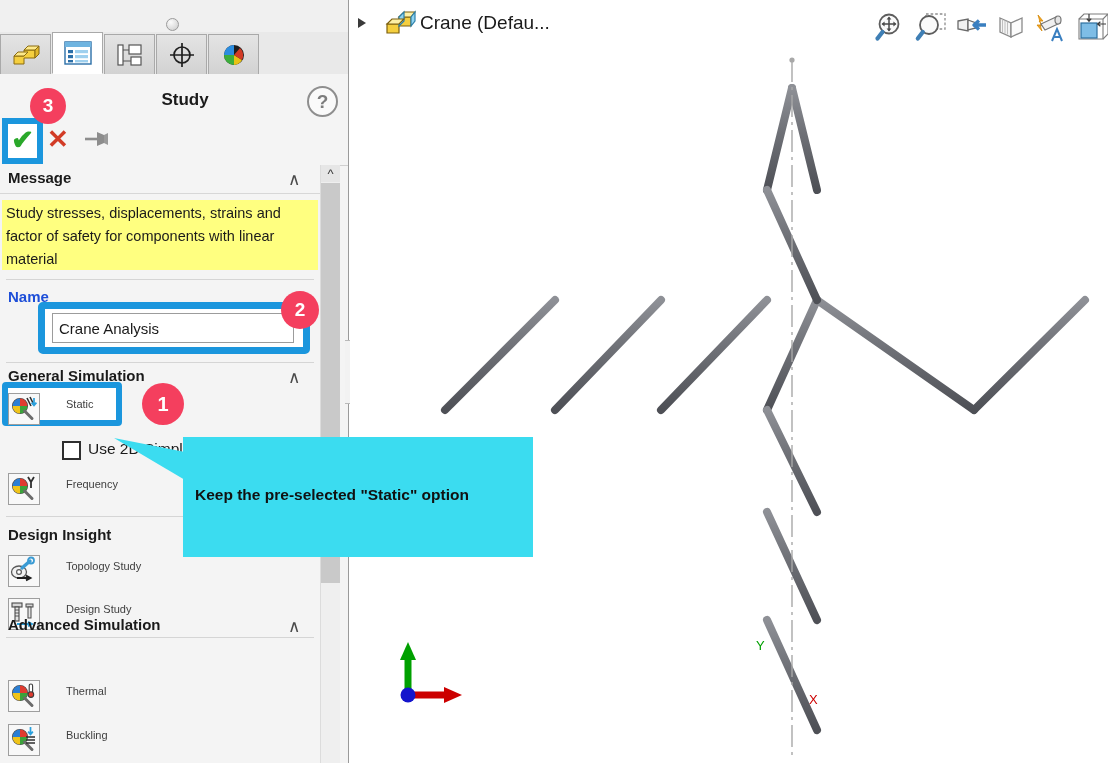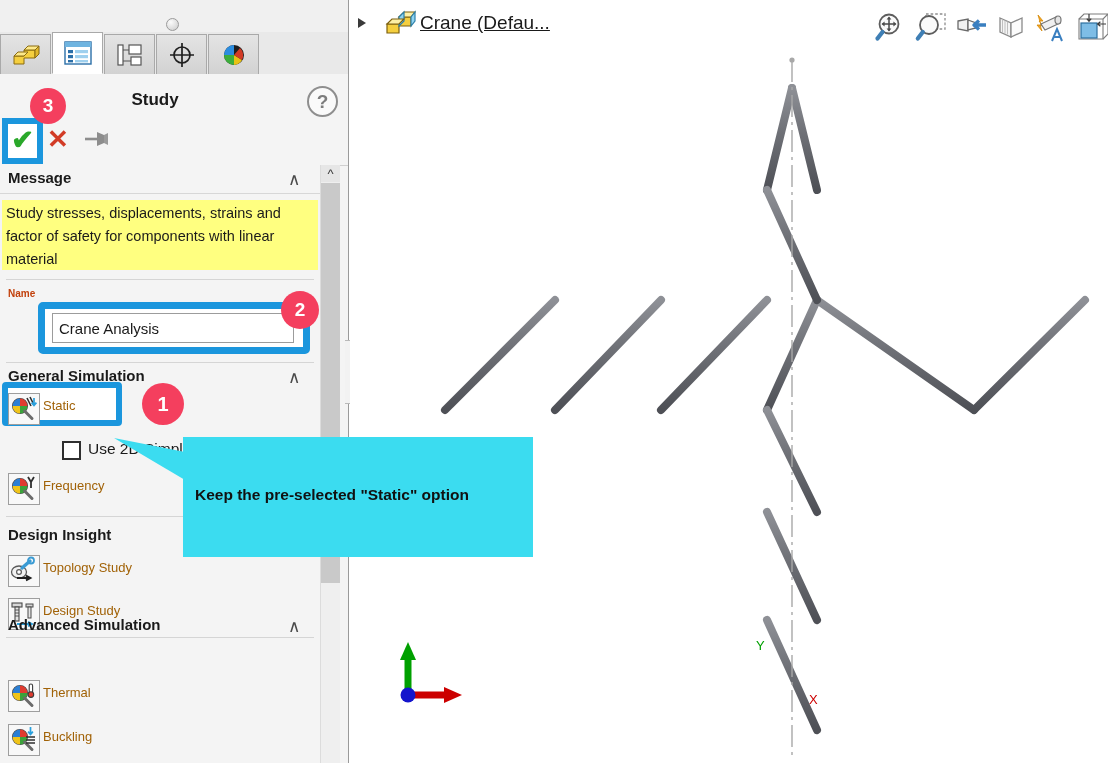--- a/index.html
+++ b/index.html
@@ -45,21 +45,21 @@
     background:#ffffff;
     border-bottom:1px solid #ffffff;
     height:42px;
   }
   #panel-title-row{
     position:absolute;left:0;top:74px;width:348px;height:48px;
     background:#f4f4f4;
   }
   #panel-title{
     position:absolute;left:0;top:90px;width:310px;
-    text-align:center;font-weight:bold;font-size:17px;color:#1a1a1a;
+    text-align:center;font-weight:bold;font-size:17px;color:#1a1a1a;padding-left:30px;
   }
   #help-btn{
     position:absolute;left:307px;top:86px;width:31px;height:31px;
     border-radius:50%;border:2px solid #8e8e8e;background:#fafafa;
     color:#7d7d7d;font-size:19px;font-weight:bold;
     display:flex;align-items:center;justify-content:center;
     box-sizing:border-box;
   }
   #action-row{
     position:absolute;left:0;top:120px;width:348px;height:45px;
@@ -95,42 +95,42 @@
     position:absolute;right:12px;top:4px;width:20px;height:18px;
     color:#4a4a4a;font-size:17px;
   }
   #msg-box{
     position:absolute;left:2px;top:200px;width:316px;height:70px;
     background:#ffff80;
     font-size:14.5px;color:#1a1a1a;line-height:23px;
     padding:2px 2px 0 4px;box-sizing:border-box;
   }
   #name-lbl{
-    position:absolute;left:8px;top:288px;font-weight:bold;font-size:10px;color:#c2410c;
+    position:absolute;left:8px;top:288px;font-weight:bold;font-size:15px;color:#1d4ed8;
   }
   #name-hl{
     position:absolute;left:38px;top:302px;width:272px;height:52px;
     border:7px solid #1b96dd;border-radius:5px;background:#ffffff;box-sizing:border-box;
   }
   #name-input{
     position:absolute;left:52px;top:313px;width:242px;height:30px;
     border:1px solid #9c9c9c;background:#ffffff;
     font-family:"Liberation Sans", sans-serif;font-size:15px;color:#1a1a1a;
     padding:0 6px;box-sizing:border-box;outline:none;
   }
   
   .row{
     position:absolute;left:0;width:320px;height:47px;
   }
   .row .ico{
     position:absolute;left:8px;top:8px;width:32px;height:32px;
     border:1px solid #9e9e9e;background:#f8f8f8;box-sizing:border-box;
   }
   .row .txt{
-    position:absolute;left:43px;top:13px;font-size:13px;color:#a16207;
+    position:absolute;left:66px;top:13px;font-size:11px;color:#404040;
   }
   #static-hl{
     position:absolute;left:2px;top:382px;width:120px;height:44px;
     border:6px solid #1b96dd;border-radius:4px;background:#ffffff;box-sizing:border-box;
   }
   #chk2d{
     position:absolute;left:62px;top:441px;width:19px;height:19px;
     border:2px solid #2f2f2f;background:#ffffff;box-sizing:border-box;
   }
   #chk2d-lbl{position:absolute;left:88px;top:440px;font-size:15.5px;color:#1a1a1a;}
@@ -160,21 +160,21 @@
   }
   
   #graphics{
     position:absolute;left:350px;top:0;width:762px;height:763px;background:#ffffff;
   }
   #tree-arrow{
     position:absolute;left:8px;top:18px;width:0;height:0;
     border-left:8px solid #3a3a3a;border-top:5px solid transparent;border-bottom:5px solid transparent;
   }
   #doc-title{
-    position:absolute;left:70px;top:12px;font-size:19px;color:#1a1a1a;text-decoration:underline;
+    position:absolute;left:70px;top:12px;font-size:19px;color:#1a1a1a;
   }
   #vtoolbar{position:absolute;right:4px;top:6px;height:44px;display:flex;align-items:center;gap:6px;}
   .vicon{width:34px;height:34px;position:relative;}
   
   #callout{
     position:absolute;left:183px;top:437px;width:350px;height:120px;
     background:#3bdcf0;
   }
   #callout-txt{
     position:absolute;left:195px;top:486px;width:330px;

